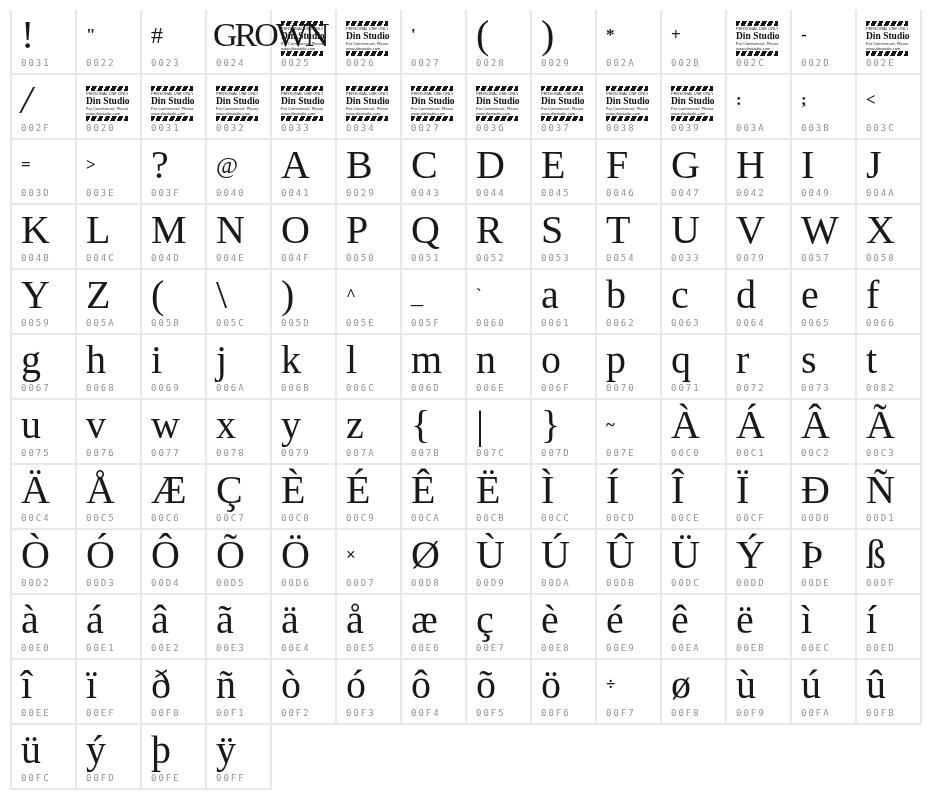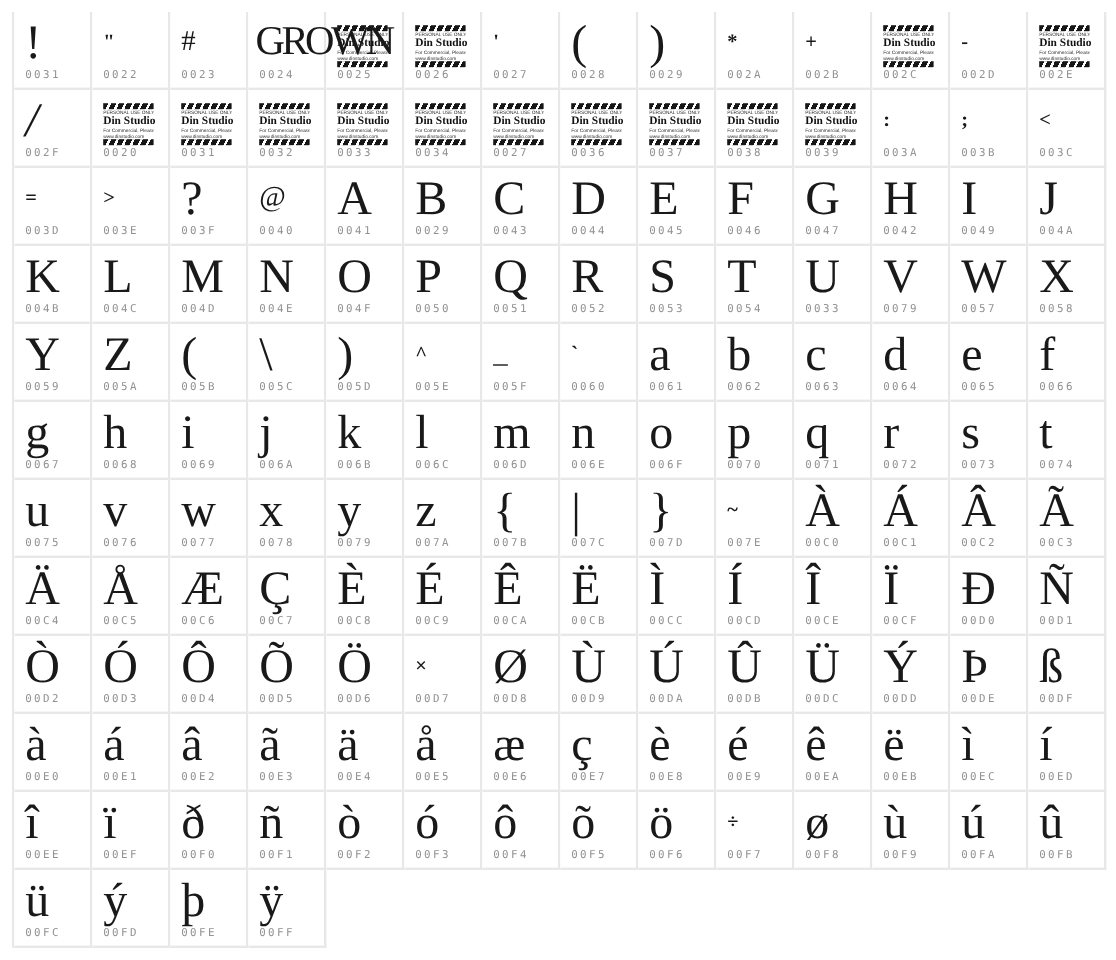--- a/index.html
+++ b/index.html
@@ -525,21 +525,21 @@
     <div class="cell">
       <span class="glyph">r</span>
       <span class="code">0072</span>
     </div>
     <div class="cell">
       <span class="glyph">s</span>
       <span class="code">0073</span>
     </div>
     <div class="cell">
       <span class="glyph">t</span>
-      <span class="code">0074</span>
+      <span class="code">0082</span>
     </div>
     <div class="cell">
       <span class="glyph">u</span>
       <span class="code">0075</span>
     </div>
     <div class="cell">
       <span class="glyph">v</span>
       <span class="code">0076</span>
     </div>
     <div class="cell">

